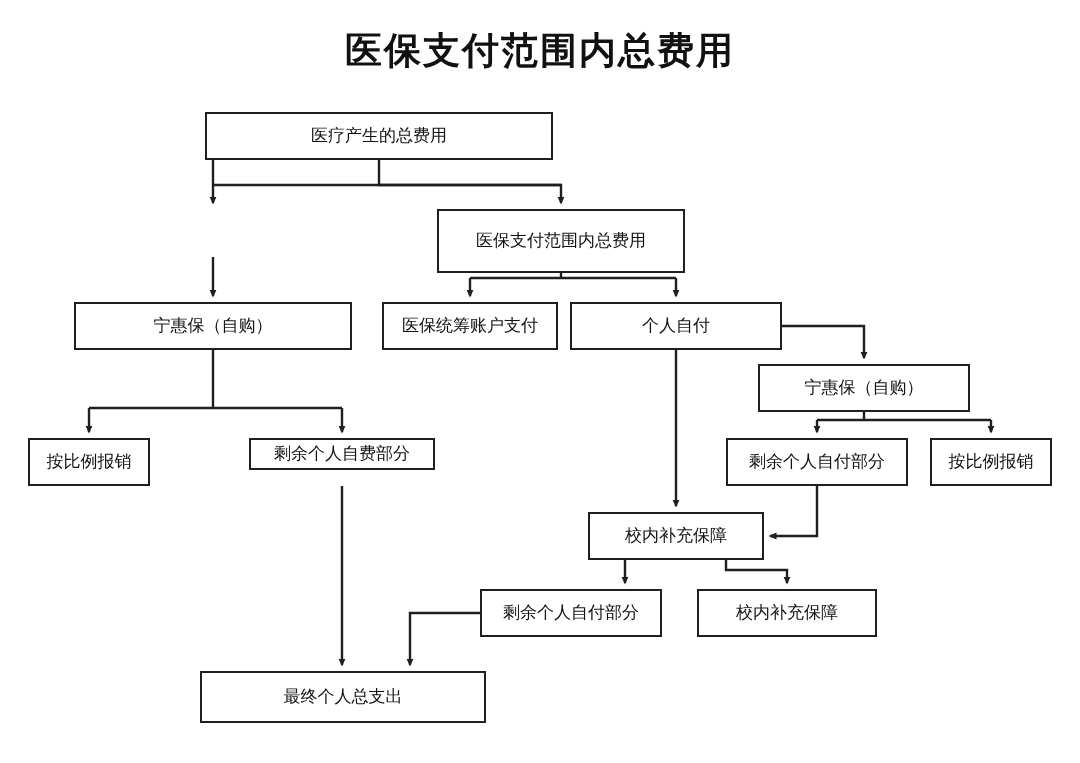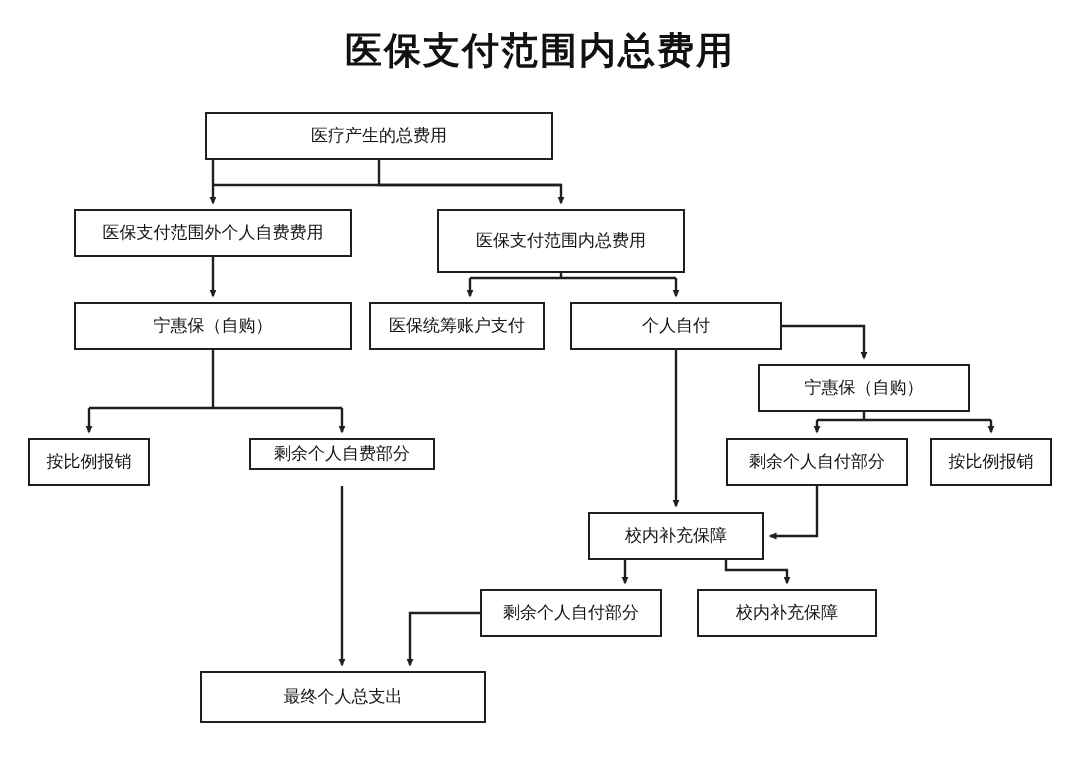--- a/index.html
+++ b/index.html
@@ -103,33 +103,30 @@
       <path d="M 726 560 L 726 570 L 787 570 L 787 583"></path>
 
       <path d="M 480 613 L 410 613 L 410 665"></path>
     </g>
   </svg>
 
   <div class="node" style="left:205px; top:112px; width:348px; height:48px;">
     <span>医疗产生的总费用</span>
   </div>
 
-  <div class="node" style="left:74px; top:209px; width:278px; height:48px;">
-    <span>医保支付范围外个人自费费用</span>
-  </div>
 
   <div class="node" style="left:437px; top:209px; width:248px; height:64px;">
     <span>医保支付范围内总费用</span>
   </div>
 
   <div class="node" style="left:74px; top:302px; width:278px; height:48px;">
     <span>宁惠保（自购）</span>
   </div>
 
-  <div class="node" style="left:369px; top:302px; width:176px; height:48px;">
+  <div class="node" style="left:382px; top:302px; width:176px; height:48px;">
     <span>医保统筹账户支付</span>
   </div>
 
   <div class="node" style="left:570px; top:302px; width:212px; height:48px;">
     <span>个人自付</span>
   </div>
 
   <div class="node" style="left:758px; top:364px; width:212px; height:48px;">
     <span>宁惠保（自购）</span>
   </div>

